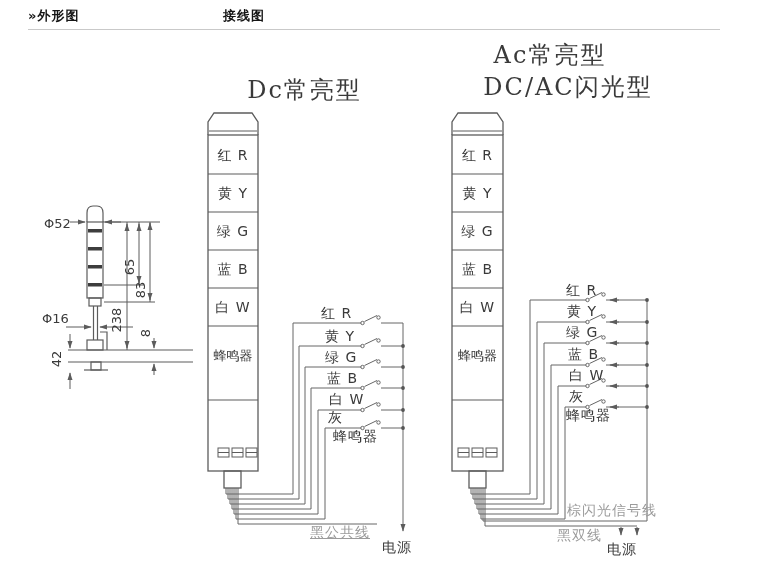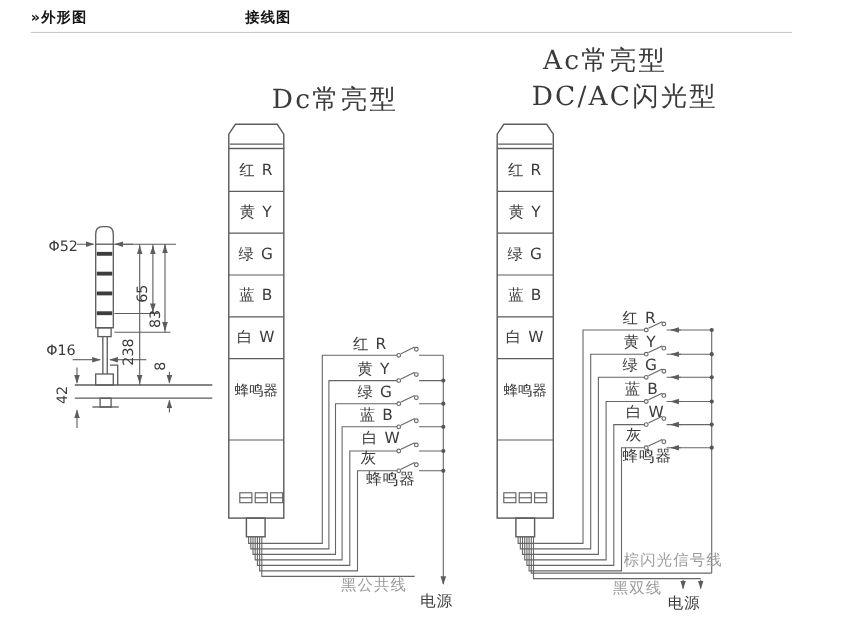--- a/index.html
+++ b/index.html
@@ -234,21 +234,21 @@
   <div class="seg" style="left:452px;top:299px;width:51px;">白 W</div>
   <div class="seg sm" style="left:452px;top:348px;width:51px;">蜂鸣器</div>
 
   <div class="wl" style="left:321px;top:306px;">红 R</div>
   <div class="wl" style="left:325px;top:329px;">黄 Y</div>
   <div class="wl" style="left:325px;top:350px;">绿 G</div>
   <div class="wl" style="left:327px;top:371px;">蓝 B</div>
   <div class="wl" style="left:329px;top:392px;">白 W</div>
   <div class="wl" style="left:328px;top:410px;">灰</div>
   <div class="wl" style="left:333px;top:429px;">蜂鸣器</div>
-  <div class="wl gray" style="left:310px;top:525px;">黑公共线</div>
+  <div class="wl gray" style="left:310px;top:525px;text-decoration:underline;">黑公共线</div>
   <div class="wl" style="left:382px;top:540px;">电源</div>
 
   <div class="wl" style="left:566px;top:283px;">红 R</div>
   <div class="wl" style="left:567px;top:304px;">黄 Y</div>
   <div class="wl" style="left:566px;top:325px;">绿 G</div>
   <div class="wl" style="left:568px;top:347px;">蓝 B</div>
   <div class="wl" style="left:569px;top:368px;">白 W</div>
   <div class="wl" style="left:569px;top:389px;">灰</div>
   <div class="wl" style="left:566px;top:408px;">蜂鸣器</div>
   <div class="wl sm gray" style="left:567px;top:503px;">棕闪光信号线</div>

